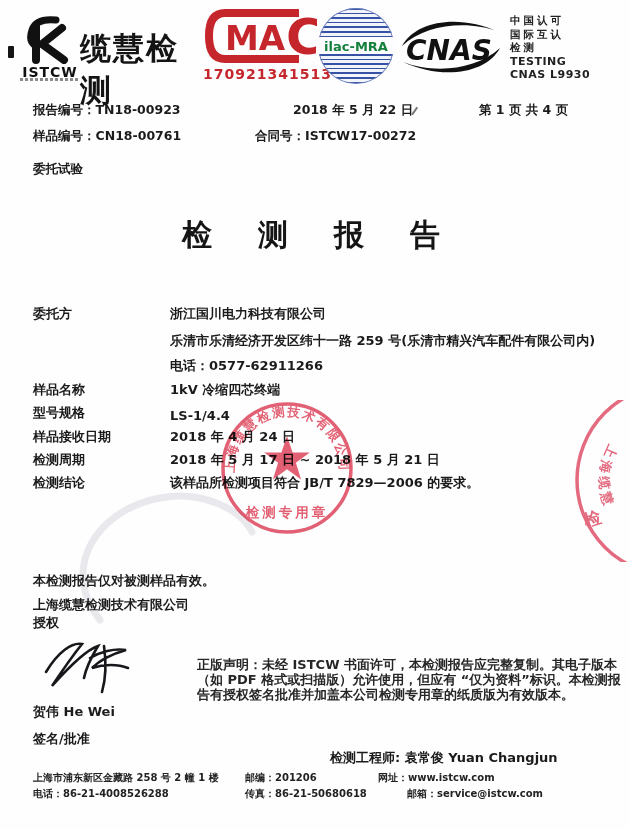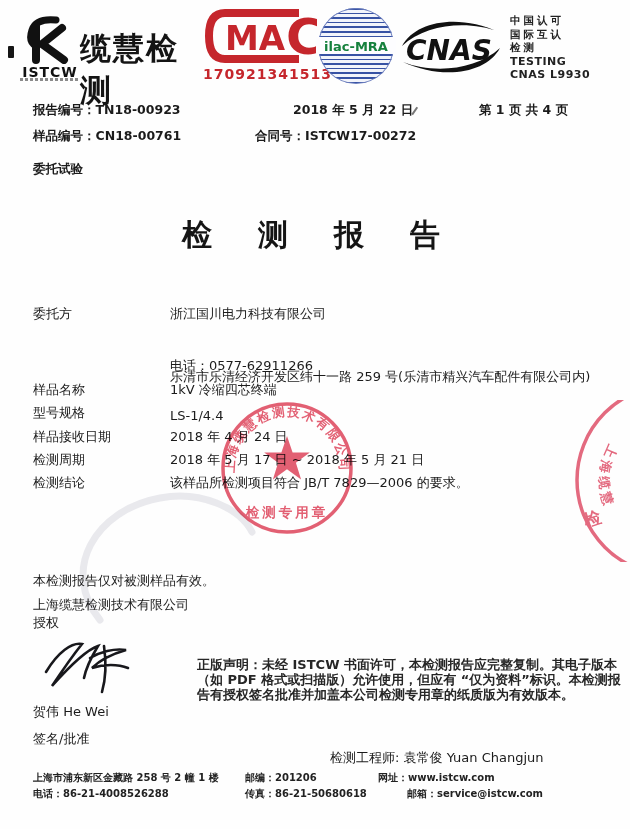--- a/index.html
+++ b/index.html
@@ -25,21 +25,21 @@
   .ilac-text { position:absolute; left:0; top:31px; width:76px; text-align:center; color:#15803d; font-weight:900; font-size:13px; }
 
   .cnas-block { position:absolute; left:398px; top:16px; width:106px; height:64px; }
 
   .accred-block { position:absolute; left:510px; top:14px; width:110px; line-height:13.5px; }
   .accred-cn { font-size:10.5px; font-weight:700; letter-spacing:3px; color:#222; }
   .accred-en { font-size:11px; font-weight:900; letter-spacing:0.5px; color:#222; }
 
   
   .txt { position:absolute; white-space:nowrap; }
-  .b13 { font-size:13px; font-weight:400; color:#1b1b1b; }
+  .b13 { font-size:13px; font-weight:700; color:#1b1b1b; }
   .b12 { font-size:12.5px; font-weight:700; color:#1b1b1b; }
 
   
   .title { position:absolute; left:0; top:215px; width:630px; text-align:center;
            font-size:30px; font-weight:900; letter-spacing:8px; color:#151515; }
 
   
   .f-label { left:33px; }
   .f-value { left:170px; }
 
@@ -115,21 +115,21 @@
   <div class="txt b12" style="left:293px; top:102px;">2018 年 5 月 22 日</div>
   <div class="txt b12" style="left:479px; top:102px;">第 1 页 共 4 页</div>
   <div class="txt b12" style="left:33px; top:128px;">样品编号：CN18-00761</div>
   <div class="txt b12" style="left:255px; top:128px;">合同号：ISTCW17-00272</div>
   <div class="txt b12" style="left:33px; top:161px;">委托试验</div>
 
   <div class="title">检　测　报　告</div>
 
   <div class="txt b13 f-label" style="top:305px;">委托方</div>
   <div class="txt b13 f-value" style="top:305px;">浙江国川电力科技有限公司</div>
-  <div class="txt b13 f-value" style="top:332px;margin-top:36px;">乐清市乐清经济开发区纬十一路 259 号(乐清市精兴汽车配件有限公司内)</div>
+  <div class="txt b13 f-value" style="top:332px;">乐清市乐清经济开发区纬十一路 259 号(乐清市精兴汽车配件有限公司内)</div>
   <div class="txt b13 f-value" style="top:357px;">电话：0577-62911266</div>
   <div class="txt b13 f-label" style="top:381px;">样品名称</div>
   <div class="txt b13 f-value" style="top:381px;">1kV 冷缩四芯终端</div>
   <div class="txt b13 f-label" style="top:404px;">型号规格</div>
   <div class="txt b13 f-value" style="top:408px;">LS-1/4.4</div>
   <div class="txt b13 f-label" style="top:428px;">样品接收日期</div>
   <div class="txt b13 f-value" style="top:428px;">2018 年 4 月 24 日</div>
   <div class="txt b13 f-label" style="top:451px;">检测周期</div>
   <div class="txt b13 f-value" style="top:451px;">2018 年 5 月 17 日 ~ 2018 年 5 月 21 日</div>
   <div class="txt b13 f-label" style="top:474px;">检测结论</div>

